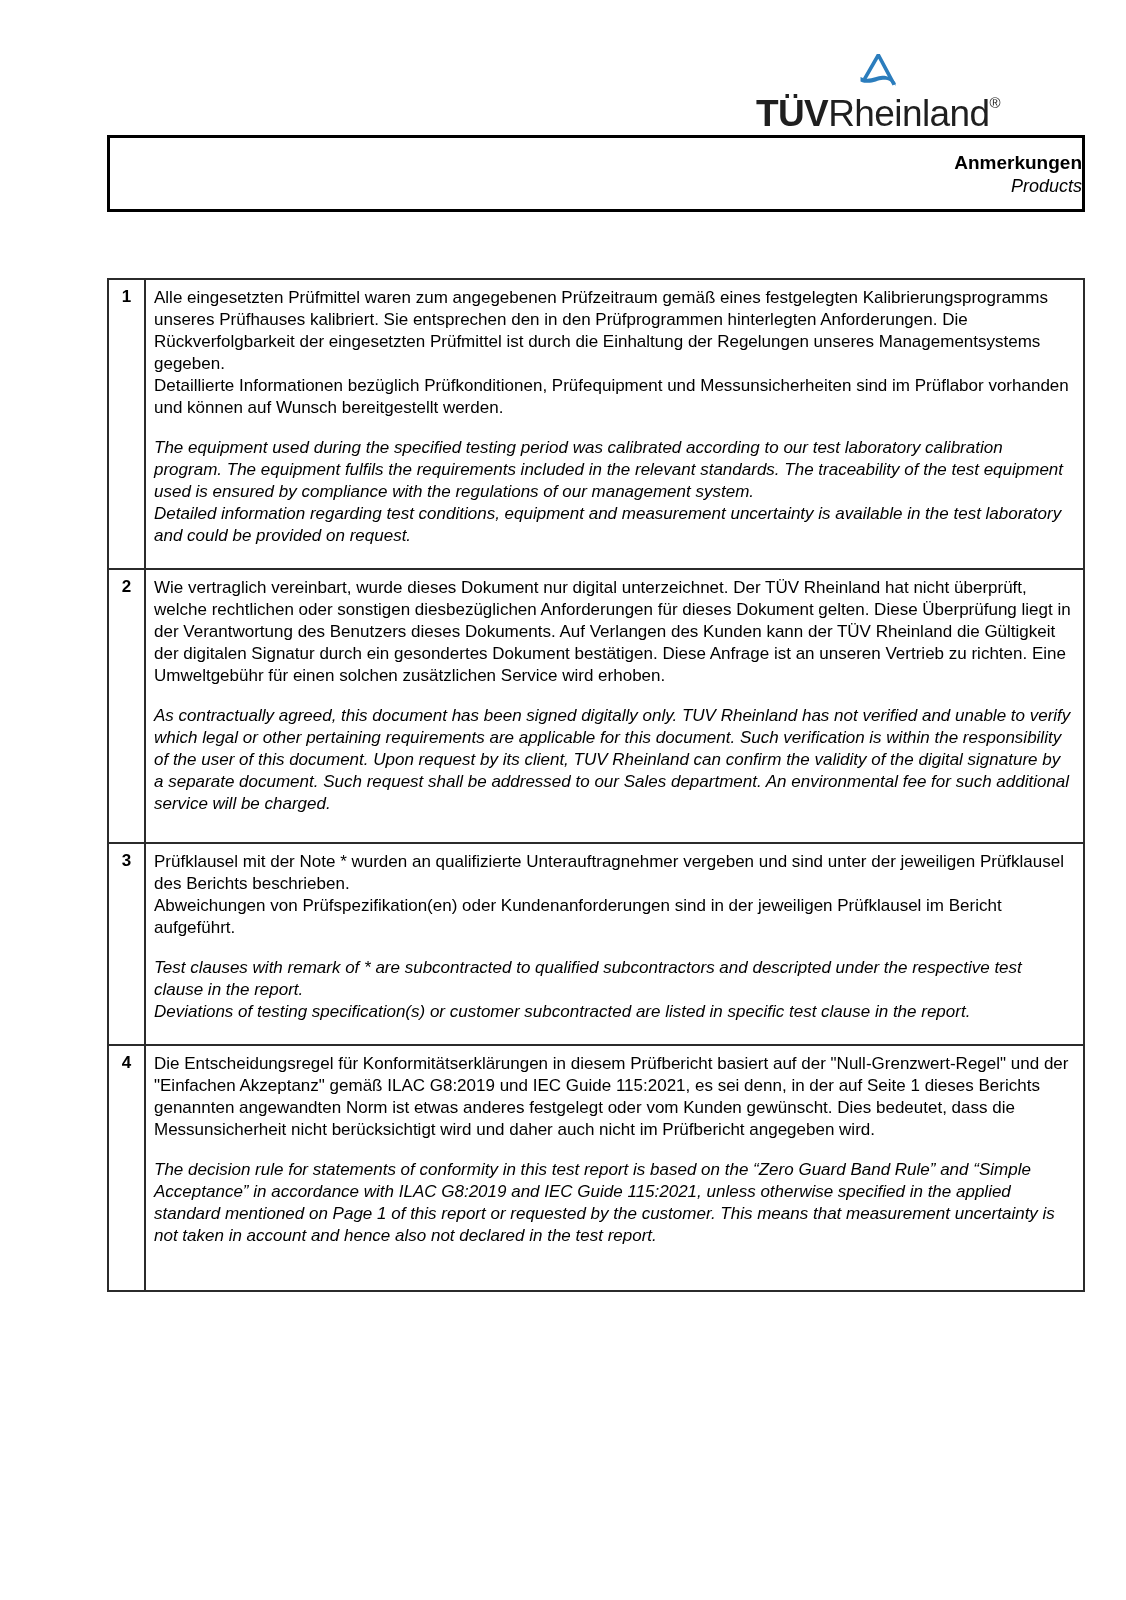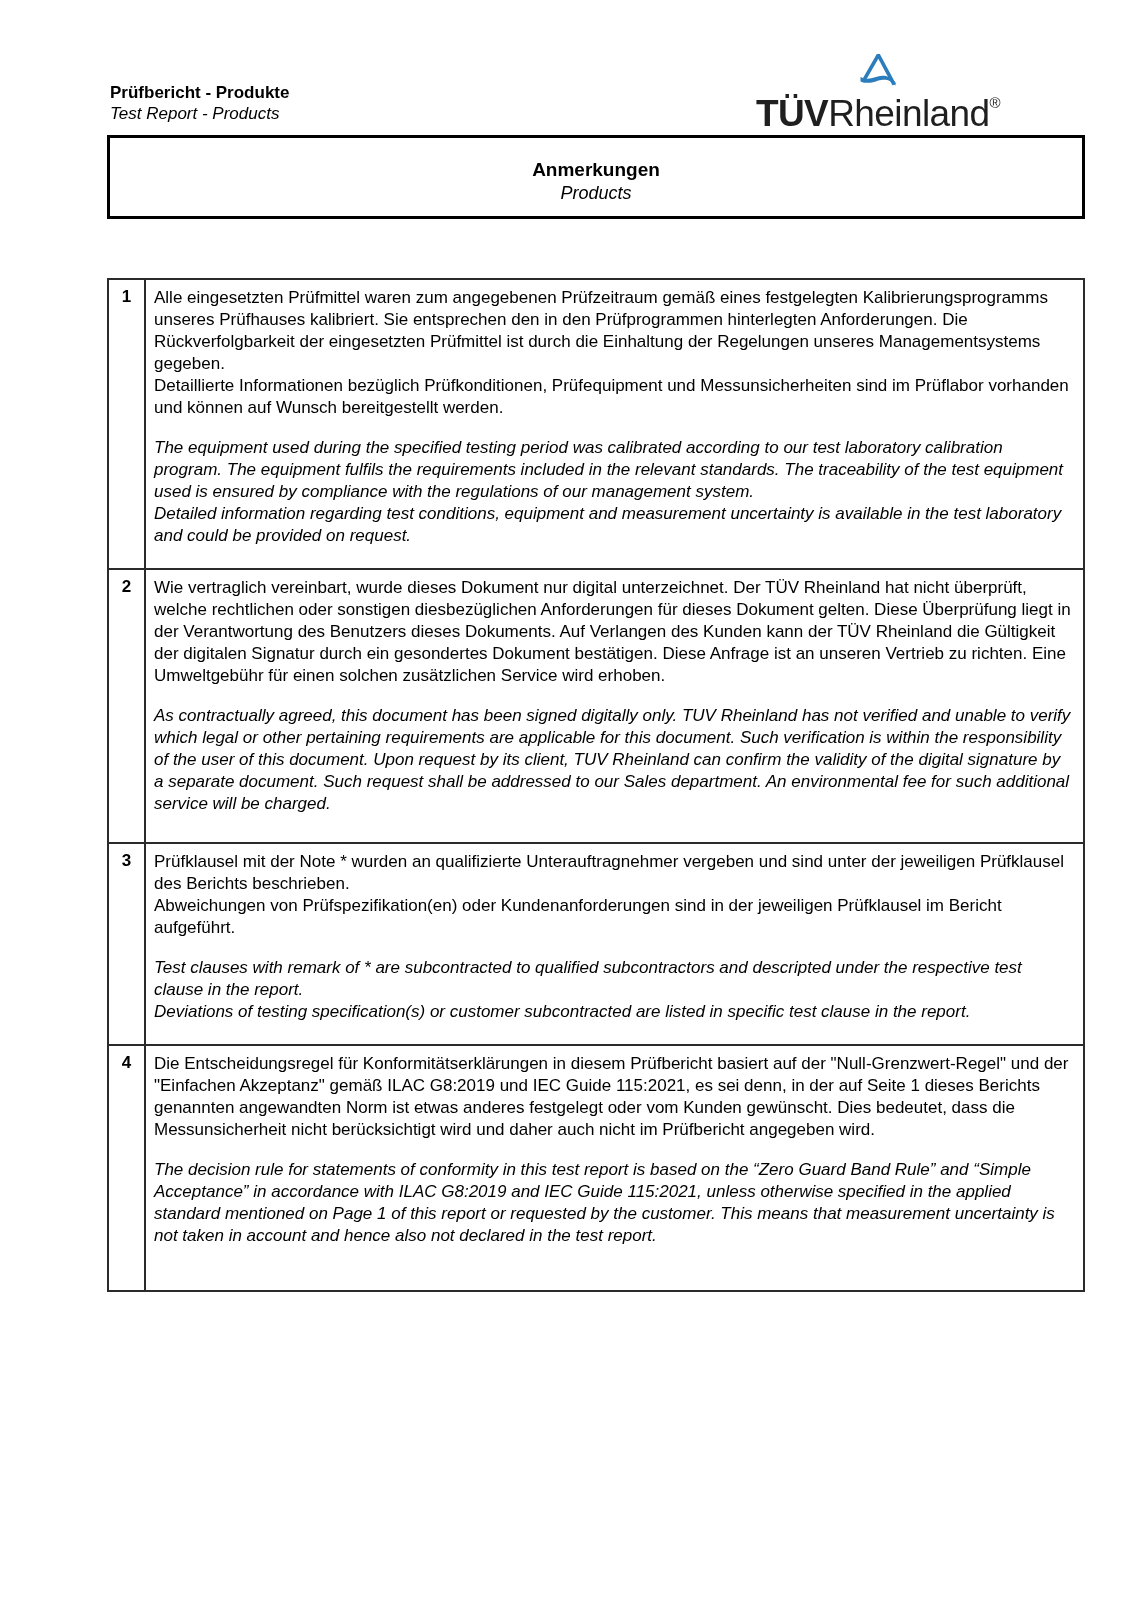--- a/index.html
+++ b/index.html
@@ -37,21 +37,21 @@
     border:3px solid #000;box-sizing:border-box;background:#fff;
   }
   .rb-top{
     display:flex;justify-content:space-between;align-items:flex-start;
     padding:7px 10px 6px 13px;
     border-bottom:2px solid #000;
   }
   .rb-no-de{font-size:21px;font-weight:bold;line-height:26px;}
   .rb-no-en{font-size:19px;font-style:italic;line-height:24px;}
   .rb-page{text-align:right;font-size:16px;line-height:20px;padding-top:1px;}
-  .rb-bottom{text-align:center;padding:20px 0 11px 0;}
+  .rb-bottom{text-align:right;padding:13px 0 11px 0;}
   .rb-title-de{font-size:19px;font-weight:bold;line-height:24px;}
   .rb-title-en{font-size:18px;font-style:italic;line-height:23px;}
 
   
   .remarks{
     position:absolute;left:107px;top:278px;width:978px;
     border-collapse:collapse;table-layout:fixed;background:#fff;
   }
   .remarks td{
     border:2px solid #2b2b2b;
@@ -68,24 +68,20 @@
   }
   .remark-de{white-space:pre-line;}
   .remark-en{white-space:pre-line;font-style:italic;margin-top:18px;}
   tr.r1{height:280px;} tr.r2{height:274px;} tr.r3{height:190px;} tr.r4{height:246px;}
 </style>
 </head>
 <body>
 
 <div class="page">
 
-  <div class="doc-type">
-    <div class="bold">Prüfbericht - Produkte</div>
-    <div class="italic">Test Report - Products</div>
-  </div>
 
   <div class="logo">
     <svg viewBox="0 0 112 100" aria-hidden="true">
       <path d="M15 76 L57 3 L105 93" fill="none" stroke="#2b7dbd" stroke-width="11" stroke-linejoin="miter"></path>
       <path d="M3 70 C 28 84 50 66 69 66 C 88 66 99 72 109 87 L109 96 C 97 82 86 77 71 78 C 52 79 32 95 3 83 Z" fill="#2b7dbd"></path>
     </svg>
     <div class="logo-word"><span class="tuv">TÜV</span><span>Rheinland</span><sup>®</sup></div>
   </div>
 
   <div class="report-box">

